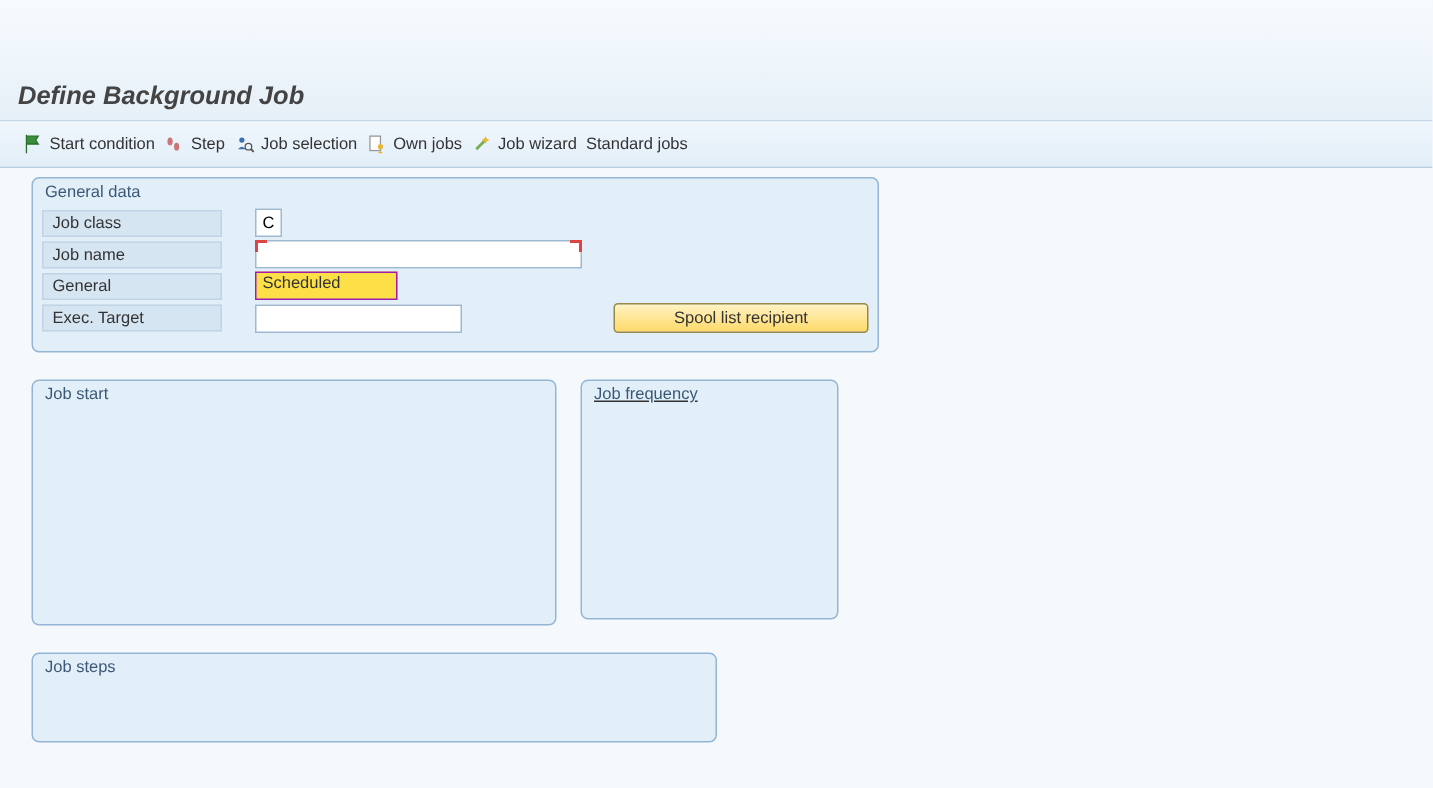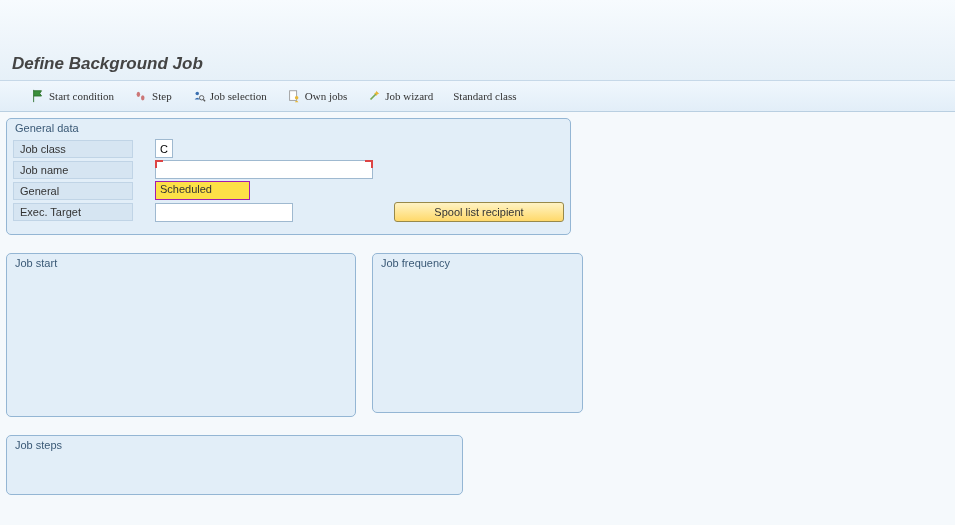--- a/index.html
+++ b/index.html
@@ -20,37 +20,35 @@
     .page-title {
       font-size: 17px;
       font-weight: bold;
       font-style: italic;
       color: #444;
       margin-top: 48px;
     }
     .toolbar {
       display: flex;
       align-items: center;
-      gap: 14px;
-      padding: 6px 28px;
+      padding: 6px 12px;
       background: linear-gradient(#f0f7fd, #e2eef8);
       border-bottom: 1px solid #b9cfe1;
-      font-family: Liberation Serif, serif;
     }
     .toolbar-btn {
       display: inline-flex;
       align-items: center;
       gap: 4px;
       cursor: pointer;
       color: #333;
       padding: 2px 3px;
     }
     .icon-sm { width: 14px; height: 14px; display: inline-block; }
     .content {
-      padding: 6px 6px;
+      padding: 6px 21px;
     }
     .group-box {
       border: 1px solid #94b6d4;
       border-radius: 5px;
       background: #e2eef8;
       margin-bottom: 18px;
       overflow: hidden;
     }
     .group-box .group-title {
       padding: 3px 8px;
@@ -173,21 +171,21 @@
   <div class="toolbar-btn">
     <span class="icon-sm">
       <svg viewBox="0 0 16 16">
           <line x1="4" y1="12" x2="12" y2="4" stroke="#7a5" stroke-width="2"></line>
           <path d="M11 2 L12 4 L14 5 L12 6 L11 8 L10 6 L8 5 L10 4 Z" fill="#e8b838"></path>
         </svg>
     </span>
     <span>Job wizard</span>
   </div>
   <div class="toolbar-btn">
-    <span>Standard class</span>
+    <span>Standard jobs</span>
   </div>
 </div>
 
 <div class="content">
 
   <div class="group-box gbox-general">
     <div class="group-title">General data</div>
     <div class="group-body">
 
       <div class="form-row">
@@ -219,21 +217,21 @@
       </div>
 
     </div>
   </div>
 
   <div class="row-box">
     <div class="group-box gbox-small">
       <div class="group-title">Job start</div>
       <div class="group-body empty-body"></div>
     </div>
-    <div class="group-box" style="width:211px; height:160px;">
+    <div class="group-box" style="width:172px; height:160px;text-decoration:underline;">
       <div class="group-title">Job frequency</div>
       <div class="group-body empty-body"></div>
     </div>
   </div>
 
   <div class="group-box gbox-steps">
     <div class="group-title">Job steps</div>
     <div class="group-body" style="height:28px"></div>
   </div>
 

